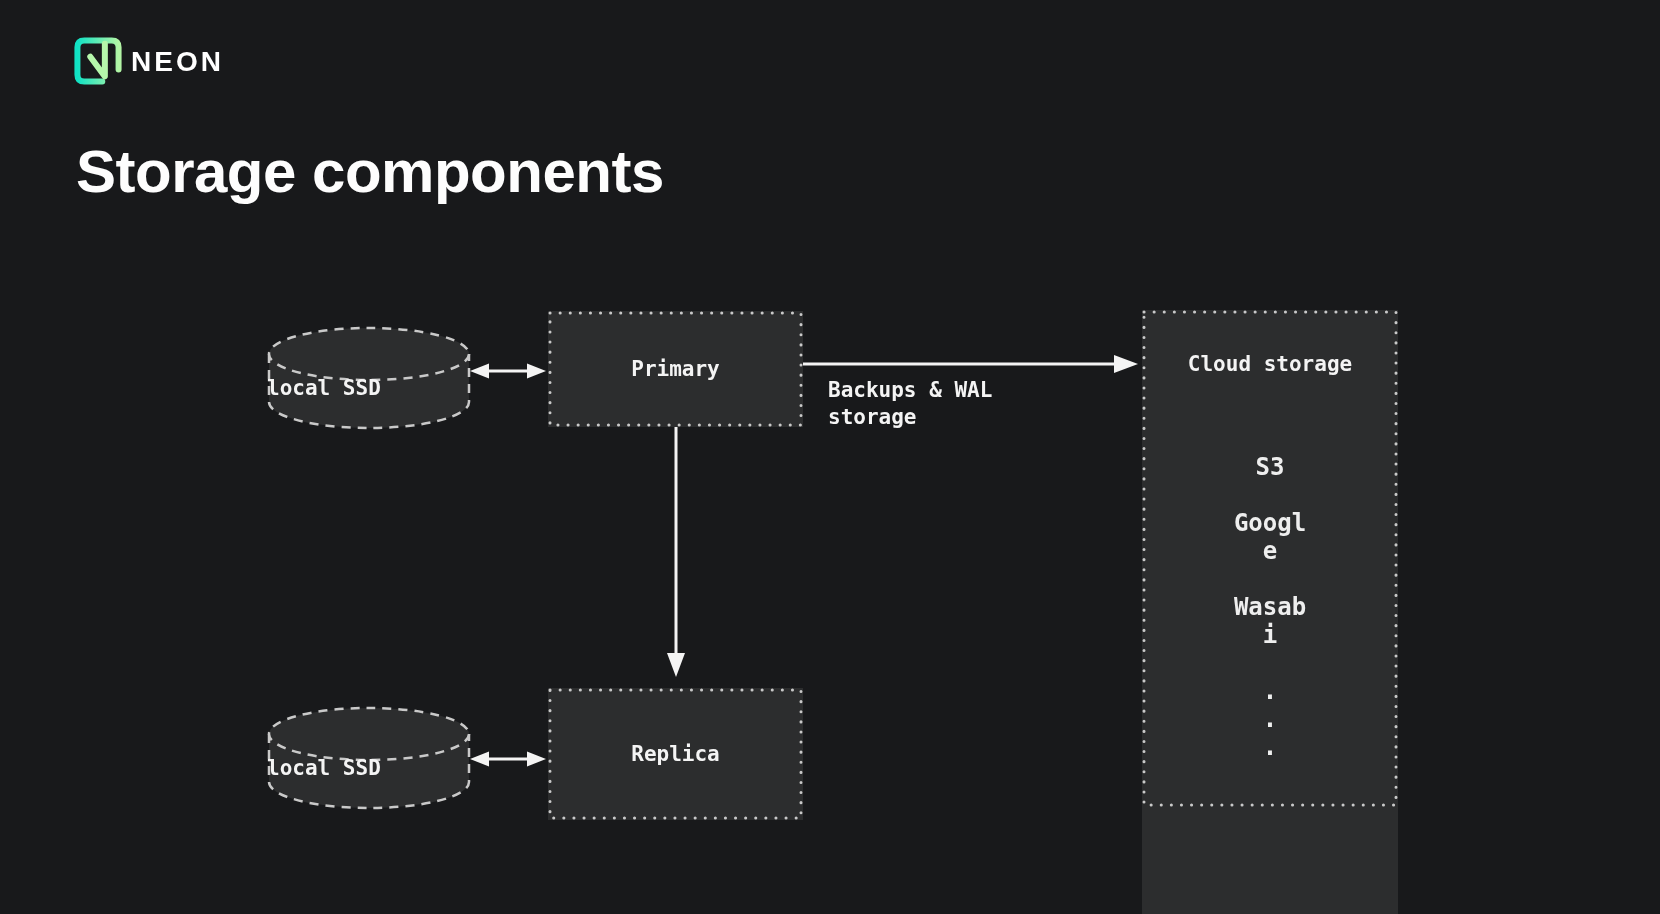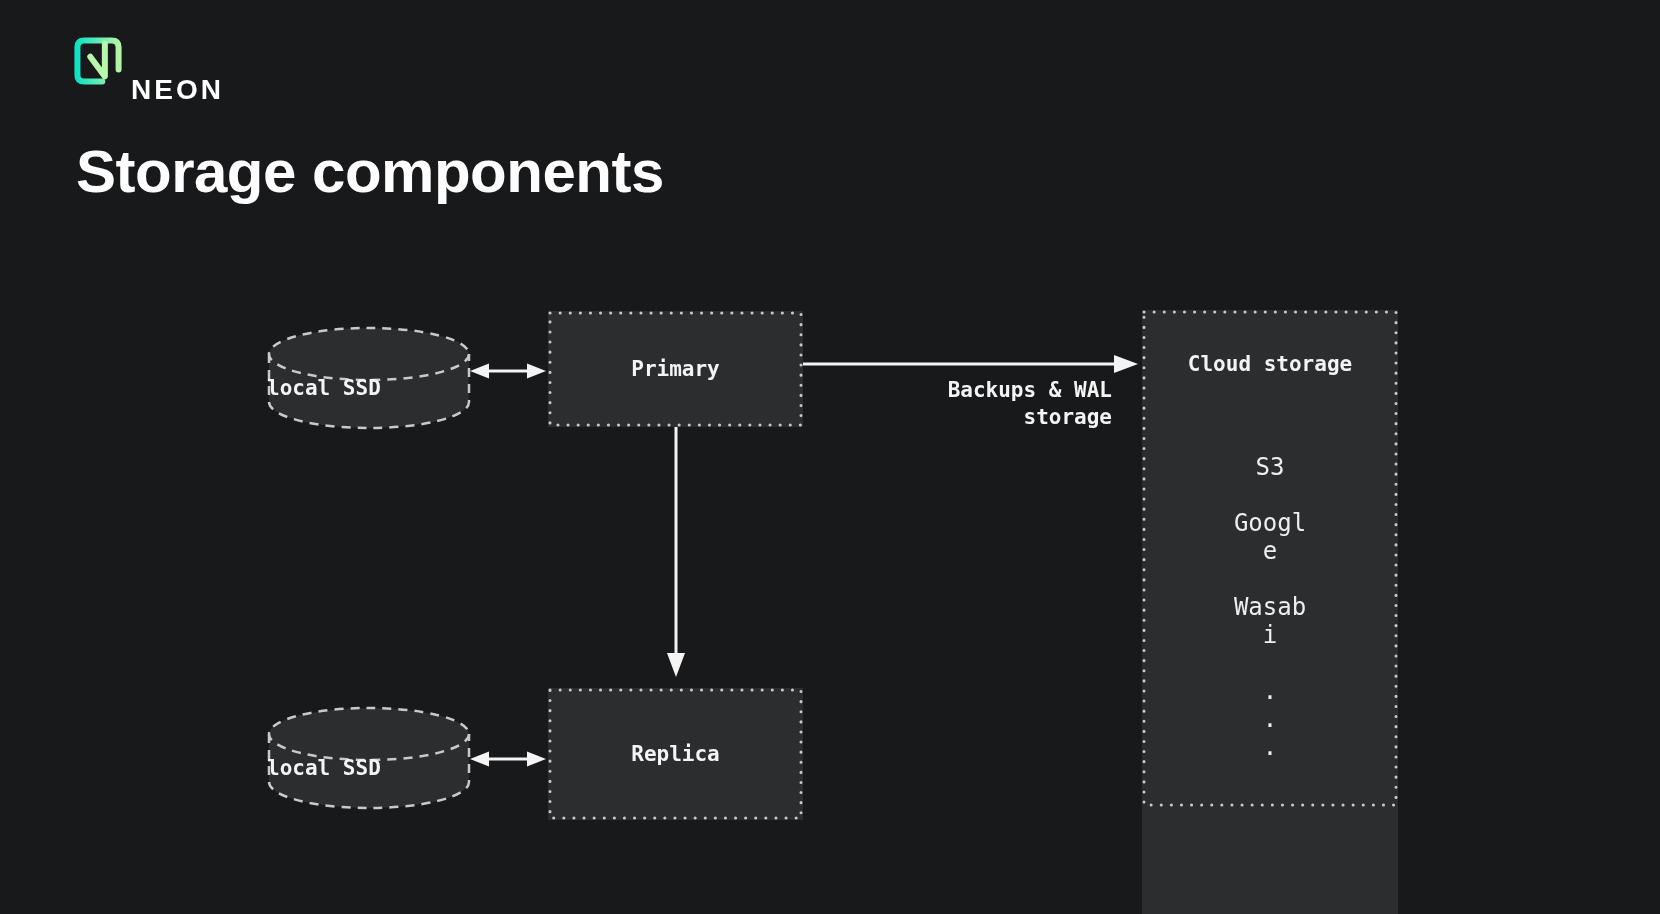--- a/index.html
+++ b/index.html
@@ -11,21 +11,21 @@
     overflow:hidden;
     font-family:"DejaVu Sans Mono", monospace;
     color:#f2f2f2;
   }
   
   .logo { position:absolute; left:74px; top:37px; width:48px; height:48px; }
   .wordmark {
     position:absolute; left:131px; top:46px;
     font-family:"Liberation Sans", sans-serif;
     font-weight:700; font-size:28px; line-height:32px;
-    letter-spacing:3px; color:#ffffff;margin-top:28px;
+    letter-spacing:3px; color:#ffffff;
   }
   .title {
     position:absolute; left:76px; top:138px;
     font-family:Liberation Sans, sans-serif;
     font-weight:700; font-size:60px; line-height:68px;
     letter-spacing:-0.5px; color:#fdfdfd;
   }
   
   .dotbox { position:absolute; background:#2c2d2e; }
   .dotbox > svg.borderline { position:absolute; left:0; top:0; }
@@ -36,36 +36,36 @@
   }
   .box-primary { left:548px; top:311px; width:255px; height:116px; }
   .box-replica { left:548px; top:688px; width:255px; height:132px; }
   .box-cloud   { left:1142px; top:310px; width:256px; height:610px; }
   .cloud-title {
     position:absolute; left:0; right:0; top:40px;
     text-align:center; font-weight:700; font-size:21px; line-height:28px;
     color:#f4f4f4;
   }
   .cloud-lines { position:absolute; left:0; right:0; top:143px; text-align:center; }
-  .cloud-line { height:28px; line-height:28px; font-size:24px; font-weight:400; color:#eeeeee; }
+  .cloud-line { height:28px; line-height:28px; font-size:24px; font-weight:700; color:#eeeeee; }
   
   .cylinder { position:absolute; width:204px; height:104px; }
   .cylinder > svg { position:absolute; left:0; top:0; }
   .cyl-label {
     position:absolute; left:0; right:0; top:48px;
     text-align:left; font-weight:700; font-size:21px; line-height:28px;
     color:#f4f4f4;
   }
   .cyl-top { left:267px; top:326px; }
   .cyl-bottom { left:267px; top:706px; }
   
   .arrows { position:absolute; left:0; top:0; pointer-events:none; }
   .backup-label {
     position:absolute; left:828px; top:377px; width:284px;
-    text-align:right; font-weight:700; font-size:21px; line-height:27px;
+    text-align:left; font-weight:700; font-size:21px; line-height:27px;
     color:#f4f4f4;
   }
 </style>
 </head>
 <body>
 
 <div class="slide">
 
   <svg class="logo" viewBox="0 0 56 56">
     <defs>

